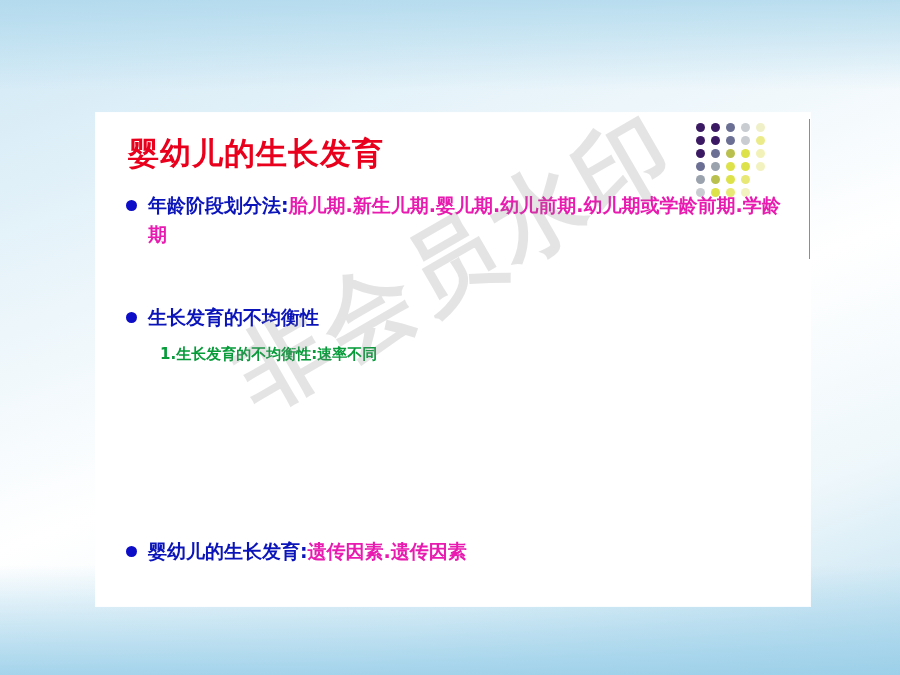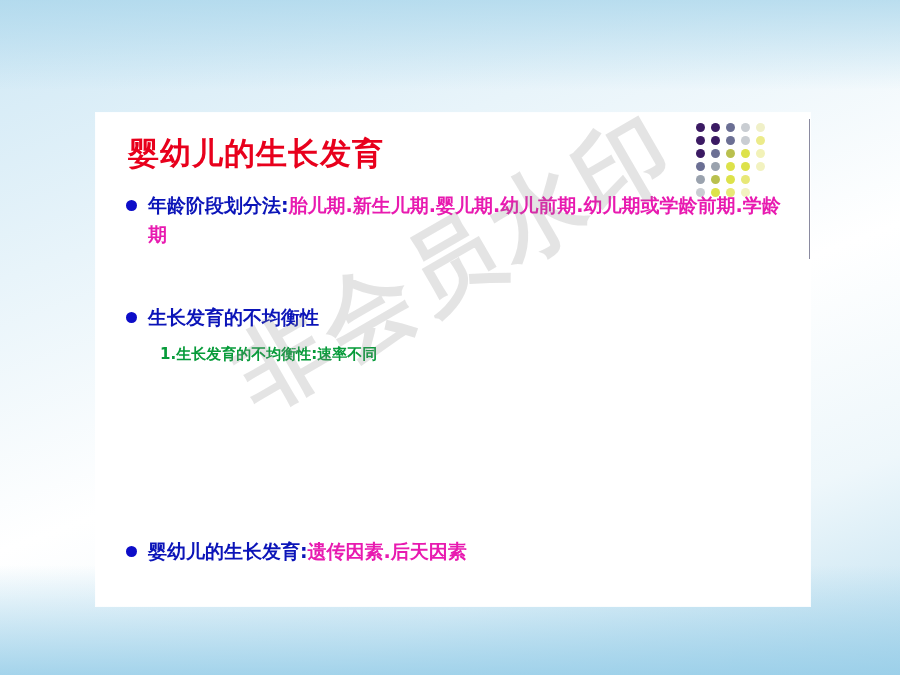--- a/index.html
+++ b/index.html
@@ -182,19 +182,19 @@
 
     <div class="bullet-row" id="b2">
       <span class="bullet-dot"></span>
       <span class="btext"><span class="lead-blue">生长发育的不均衡性</span><span class="rest-magenta"></span></span>
     </div>
 
     <div class="sub-line" id="s1">1.生长发育的不均衡性:速率不同</div>
 
     <div class="bullet-row" id="b3">
       <span class="bullet-dot"></span>
-      <span class="btext"><span class="lead-blue">婴幼儿的生长发育:</span><span class="rest-magenta">遗传因素.后天因素</span></span>
+      <span class="btext"><span class="lead-blue">婴幼儿的生长发育:</span><span class="rest-magenta">遗传因素.遗传因素</span></span>
     </div>
 
   </div>
 
   <div id="watermark">非会员水印</div>
 </div>
 
 </body></html>

